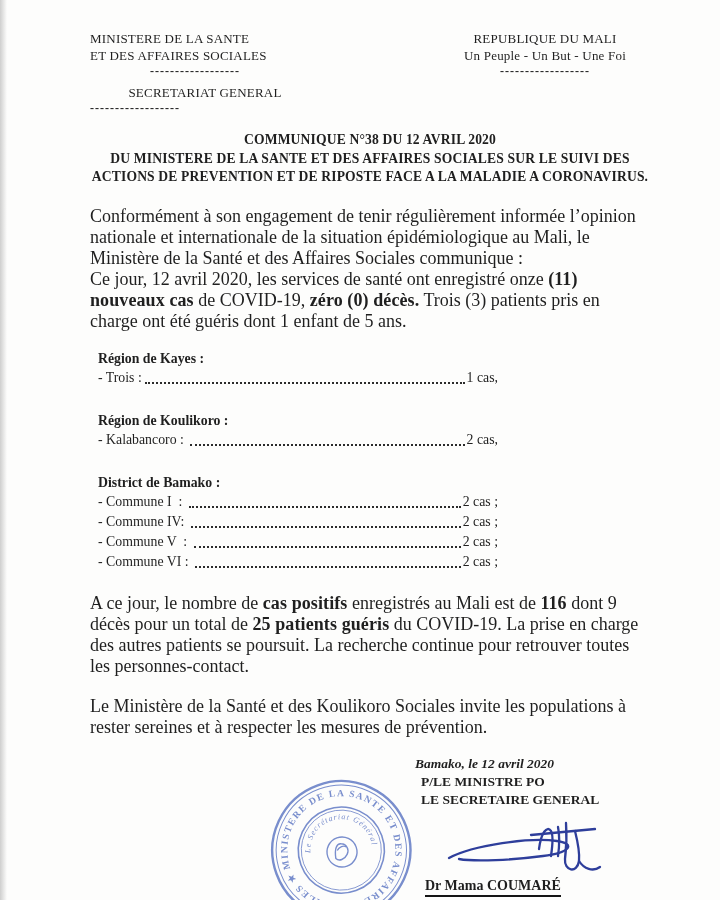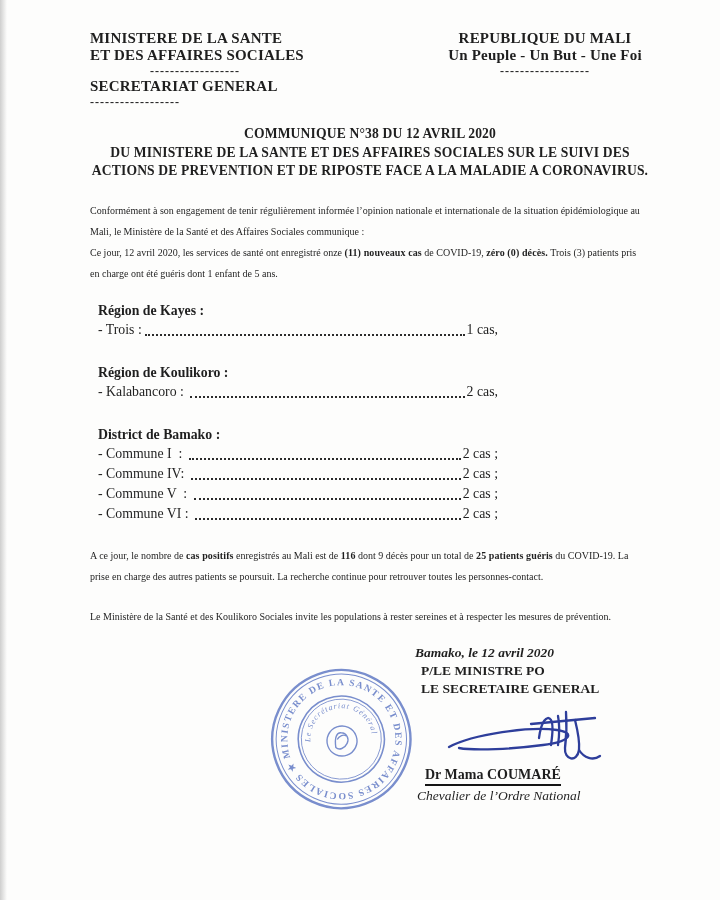--- a/index.html
+++ b/index.html
@@ -15,32 +15,32 @@
     position:absolute; left:0; top:0; bottom:0; width:7px;
     background:linear-gradient(90deg, rgba(120,120,120,.35), rgba(120,120,120,0));
     pointer-events:none;
   }
   .doc { padding:30px 70px 0 90px; position:relative; }
 
   
   .hdr-row { display:flex; justify-content:space-between; align-items:flex-start; }
   .hdr-left  { width:230px; }
   .hdr-right { width:210px; text-align:center; }
-  .hdr-line  { font-weight:bold; font-size:15px; line-height:17px; letter-spacing:.2px; }
+  .hdr-line  { font-weight:normal; font-size:13px; line-height:17px; letter-spacing:.2px; }
   .dashes { font-size:12px; font-weight:bold; line-height:14px; letter-spacing:1px; color:#222; }
   .sep-center { text-align:center; width:210px; }
-  .hdr-sub { margin-top:0; }
+  .hdr-sub { margin-top:6px;text-align:center; }
   .sep-left { text-align:left; }
 
   
   .title-block { margin-top:16px; text-align:center; }
   .title-line { font-weight:bold; font-size:13.6px; line-height:18.5px; letter-spacing:.15px; }
 
   
-  .para { font-size:10px; line-height:21px; width:552px; }
+  .para { font-size:18px; line-height:21px; width:552px; }
   .p1 { margin-top:19px; }
   .p2 { margin-top:0;font-family:Liberation Serif, serif; }
   .p3 { margin-top:21px; }
   .p4 { margin-top:19px; }
   .para b { letter-spacing:.1px; }
 
   
   .section { margin-top:17px;margin-left:8px; }
   .section + .section { margin-top:23px; }
   .sec-title { font-weight:bold; font-size:13.8px; line-height:19px; }

